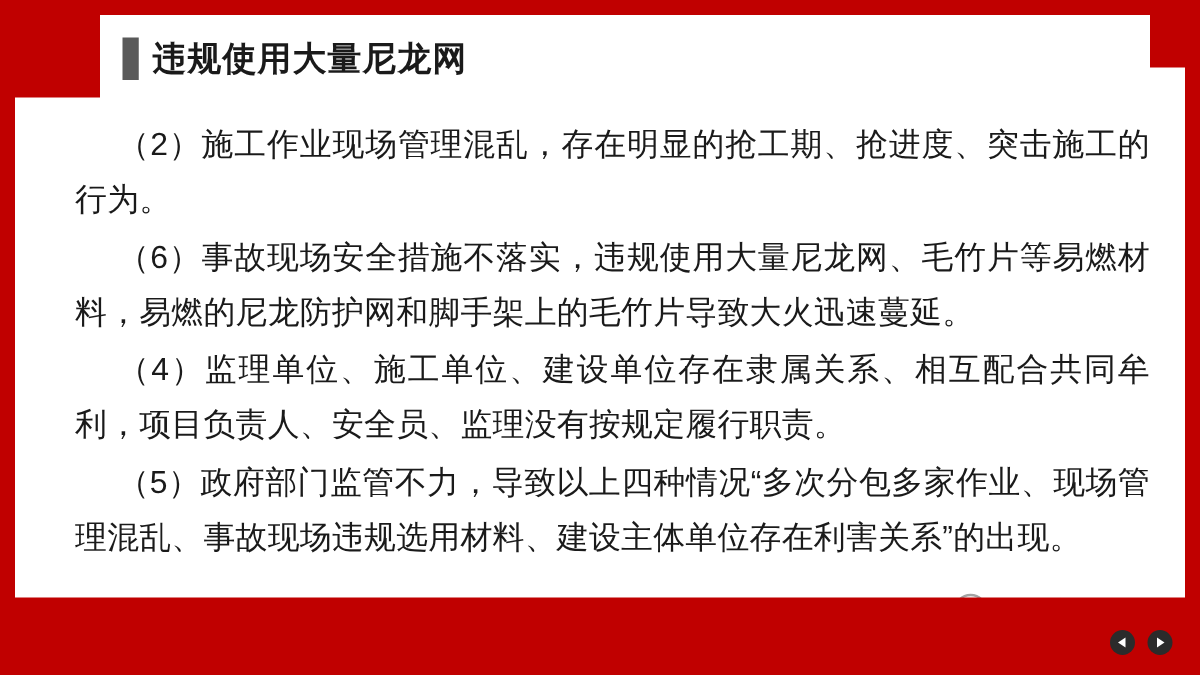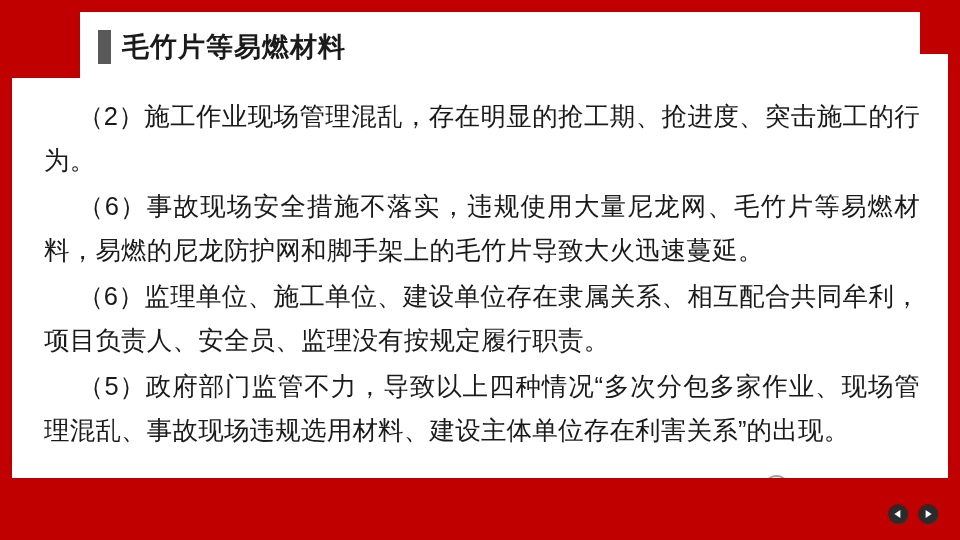--- a/index.html
+++ b/index.html
@@ -102,21 +102,21 @@
     position: absolute;
     left: 44px;
     top: 94px;
     width: 876px;
   }
   .para {
     font-size: 25.5px;
     line-height: 44px;
     color: #1a1a1a;
     text-align: justify;
-    margin: 0 0 2px 0;
+    margin: 0 0 2px 16px;
     letter-spacing: 0.2px;
     font-family: "Liberation Sans", sans-serif;
   }
   .indent {
     text-indent: 34px;
   }
   
   .bottom-band {
     position: absolute;
     left: 0;
@@ -199,27 +199,27 @@
 
   <div class="edge-left"></div>
   <div class="edge-right"></div>
   <div class="edge-top"></div>
   <div class="edge-bottom"></div>
 
   <div class="header">
     <div class="header-block-left"></div>
     <div class="header-block-right"></div>
     <div class="header-bar"></div>
-    <div class="header-title">毛竹片等易燃材料</div>
+    <div class="header-title">违规使用大量尼龙网</div>
   </div>
 
   <div class="content">
     <p class="para indent">（2）施工作业现场管理混乱，存在明显的抢工期、抢进度、突击施工的行为。</p>
     <p class="para indent">（6）事故现场安全措施不落实，违规使用大量尼龙网、毛竹片等易燃材料，易燃的尼龙防护网和脚手架上的毛竹片导致大火迅速蔓延。</p>
-    <p class="para indent">（6）监理单位、施工单位、建设单位存在隶属关系、相互配合共同牟利，项目负责人、安全员、监理没有按规定履行职责。</p>
+    <p class="para indent">（4）监理单位、施工单位、建设单位存在隶属关系、相互配合共同牟利，项目负责人、安全员、监理没有按规定履行职责。</p>
     <p class="para indent">（5）政府部门监管不力，导致以上四种情况“多次分包多家作业、现场管理混乱、事故现场违规选用材料、建设主体单位存在利害关系”的出现。</p>
   </div>
 
   <div class="wm">
     <div class="wm-logo"></div>
     <div class="wm-text">每日安全生产</div>
   </div>
 
   <div class="bottom-band"></div>
 

